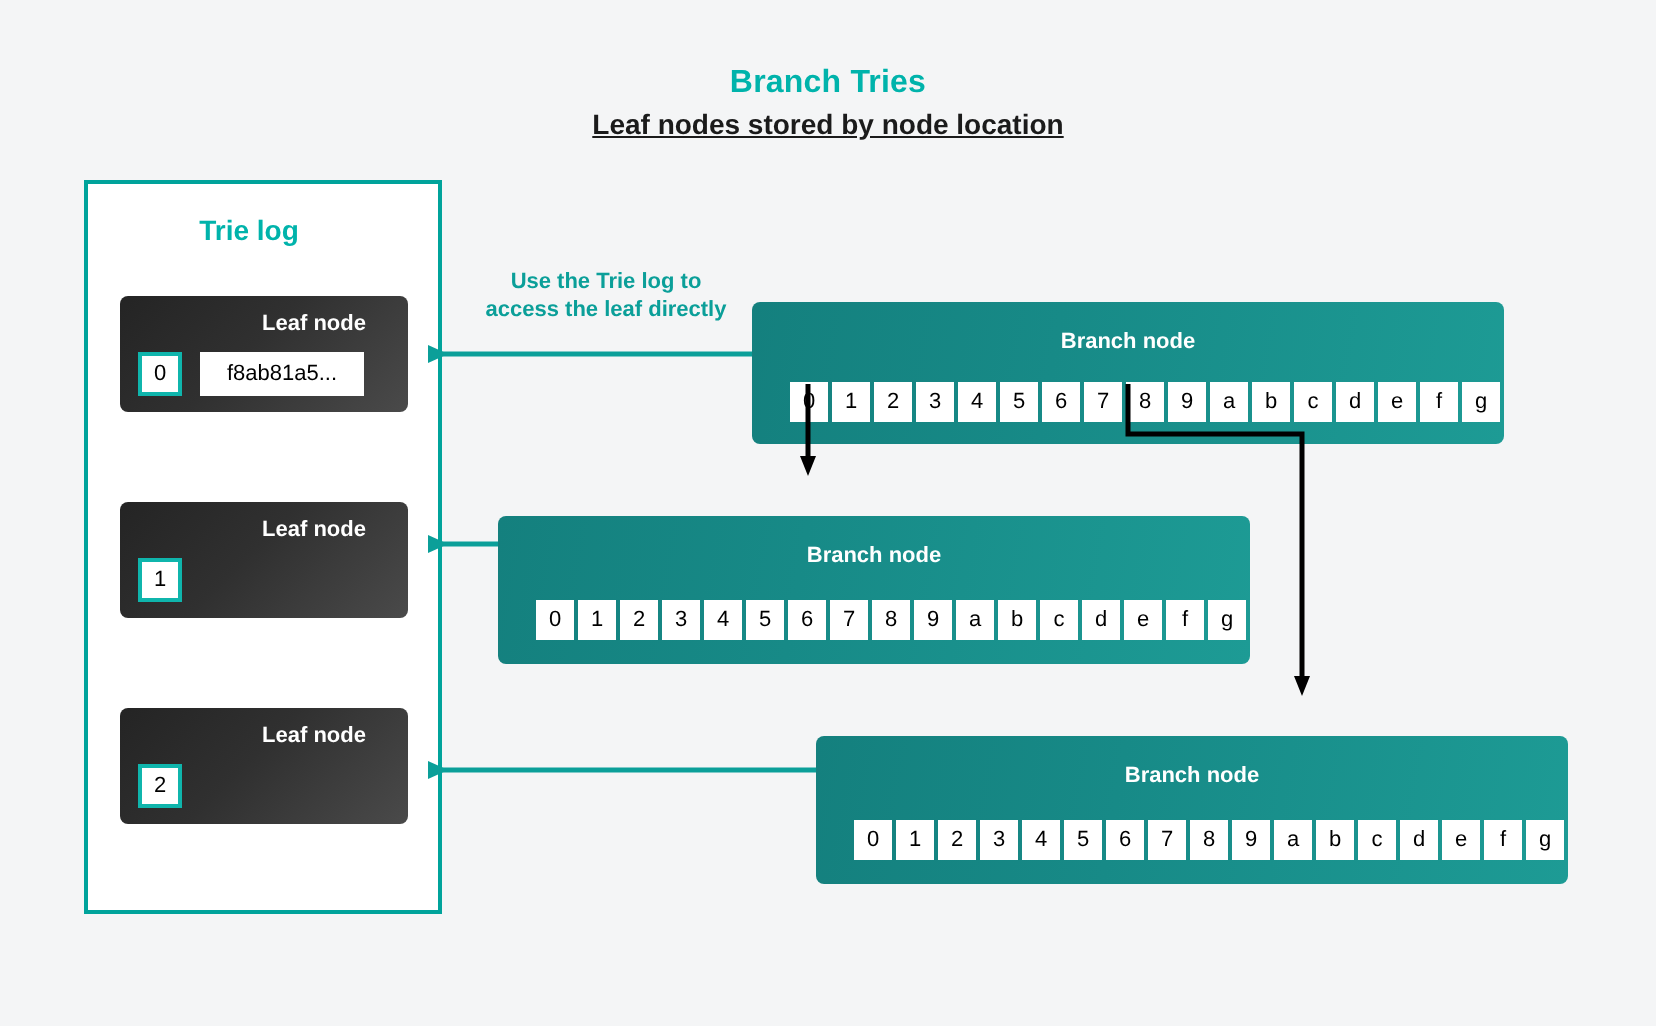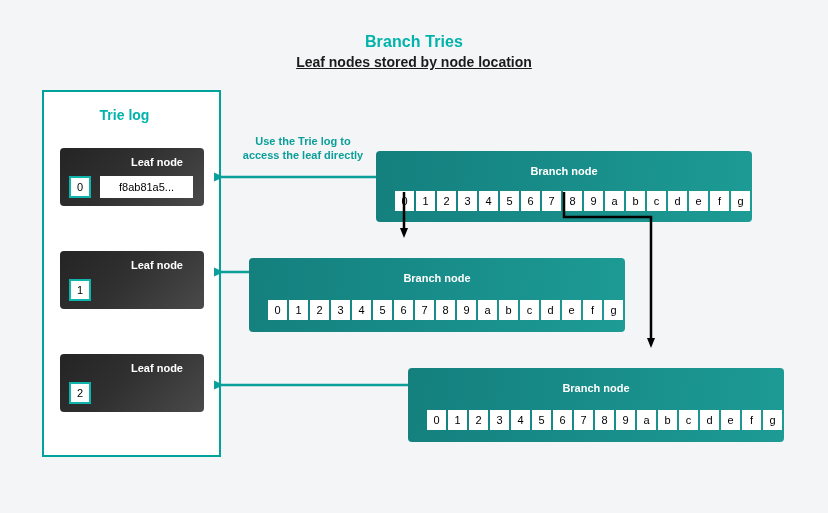--- a/index.html
+++ b/index.html
@@ -100,21 +100,21 @@
     background: #ffffff;
     border: 2px solid #0fb5ac;
     box-sizing: border-box;
     color: #000000;
     font-size: 11px;
     display: flex;
     align-items: center;
     justify-content: center;
   }
   .leaf-hash {
-    width: 93px;
+    width: 82px;
     height: 22px;
     background: #ffffff;
     color: #000000;
     font-size: 11px;
     display: flex;
     align-items: center;
     justify-content: center;
     box-sizing: border-box;
   }
 

